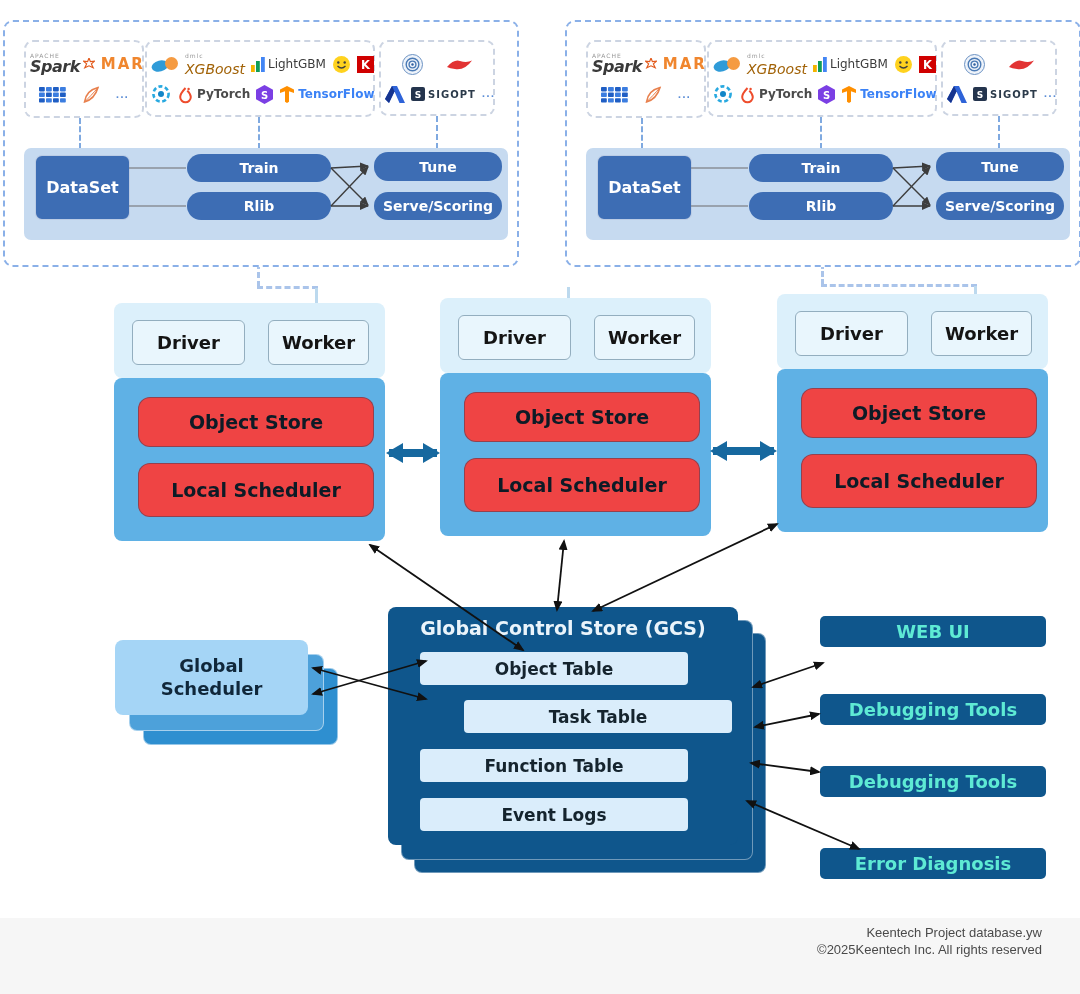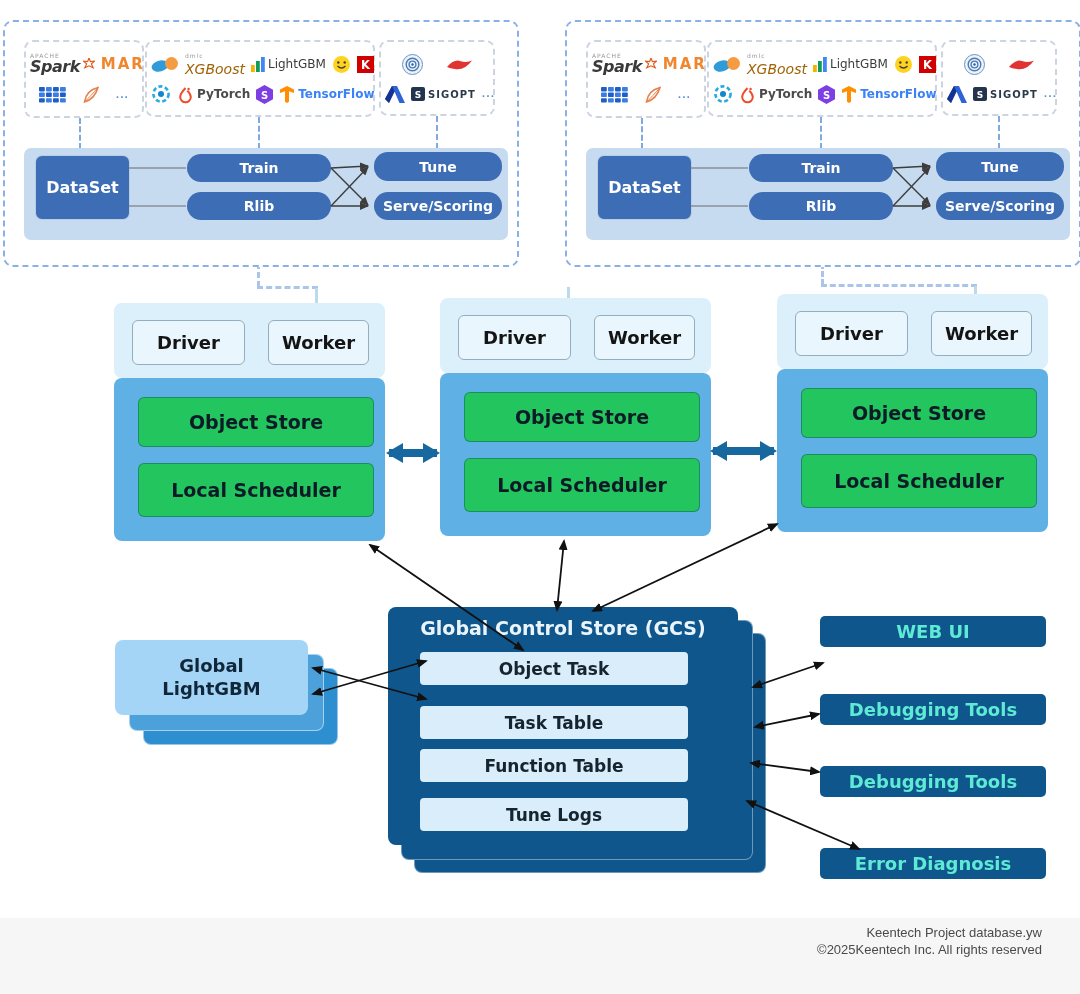--- a/index.html
+++ b/index.html
@@ -34,21 +34,21 @@
   .vdash2{position:absolute;width:0;border-left:3px dashed #aac4ea;}
   .hdash2{position:absolute;height:0;border-top:3px dashed #aac4ea;}
   .vlight{position:absolute;width:0;border-left:3px solid #bcd9ee;}
 
   
   .node{position:absolute;}
   .nhead{position:absolute;background:#dcf0fb;border-radius:8px;}
   .hw{position:absolute;background:#e9f6fd;border:1px solid #93aebf;border-radius:6px;color:#141414;
       font-weight:bold;font-size:18px;display:flex;align-items:center;justify-content:center;}
   .nbody{position:absolute;background:#5fb1e5;border-radius:8px;}
-  .nitem{position:absolute;background:#22c55e;border:1px solid rgba(15,60,95,.40);border-radius:6px;color:#0d1b26;
+  .nitem{position:absolute;background:#ef4444;border:1px solid rgba(15,60,95,.40);border-radius:12px;color:#0d1b26;
          font-weight:bold;font-size:19px;display:flex;align-items:center;justify-content:center;}
 
   
   .gcs-wrap{position:absolute;left:388px;top:607px;width:350px;height:238px;}
   .gcs-layer{position:absolute;width:350px;height:238px;background:#0f568c;border:1px solid rgba(255,255,255,.40);border-radius:8px;}
   .gcs-l2{left:13px;top:13px;}
   .gcs-l3{left:26px;top:26px;}
   .gcs-main{position:absolute;left:0;top:0;width:350px;height:238px;background:#0f568c;border-radius:8px;}
   .gcs-title{position:absolute;left:0;top:10px;width:100%;text-align:center;color:#eaf4fb;font-weight:bold;font-size:19px;}
   .gcs-row{position:absolute;left:32px;width:268px;height:33px;background:#daedfb;border-radius:4px;color:#15242e;
@@ -497,33 +497,33 @@
           <div class="nitem" style="position: absolute; left: 24px; top: 19px; width: 234px; height: 48px;">Object Store</div>
           <div class="nitem" style="position: absolute; left: 24px; top: 85px; width: 234px; height: 52px;">Local Scheduler</div>
         </div>
       </div>
     </div>
 
   <div class="gs-wrap">
     <div class="gs-layer gs-l3"></div>
     <div class="gs-layer gs-l2"></div>
     <div class="gs-main"><span>Global
-LightGBM</span></div>
+Scheduler</span></div>
   </div>
 
   <div class="gcs-wrap">
     <div class="gcs-layer gcs-l3"></div>
     <div class="gcs-layer gcs-l2"></div>
     <div class="gcs-main">
       <div class="gcs-title">Global Control Store (GCS)</div>
       <div id="gcs-rows">
-          <div class="gcs-row" style="top: 45px;">Object Task</div>
-          <div class="gcs-row" style="top: 99px;">Task Table</div>
+          <div class="gcs-row" style="top: 45px;">Object Table</div>
+          <div class="gcs-row" style="top: 93px; margin-left: 44px;">Task Table</div>
           <div class="gcs-row" style="top: 142px;">Function Table</div>
-          <div class="gcs-row" style="top: 191px;">Tune Logs</div>
+          <div class="gcs-row" style="top: 191px;">Event Logs</div>
         </div>
     </div>
   </div>
 
   <div id="tools">
       <div class="tool" style="top: 616px;">WEB UI</div>
       <div class="tool" style="top: 694px;">Debugging Tools</div>
       <div class="tool" style="top: 766px;">Debugging Tools</div>
       <div class="tool" style="top: 848px;">Error Diagnosis</div>
     </div>

